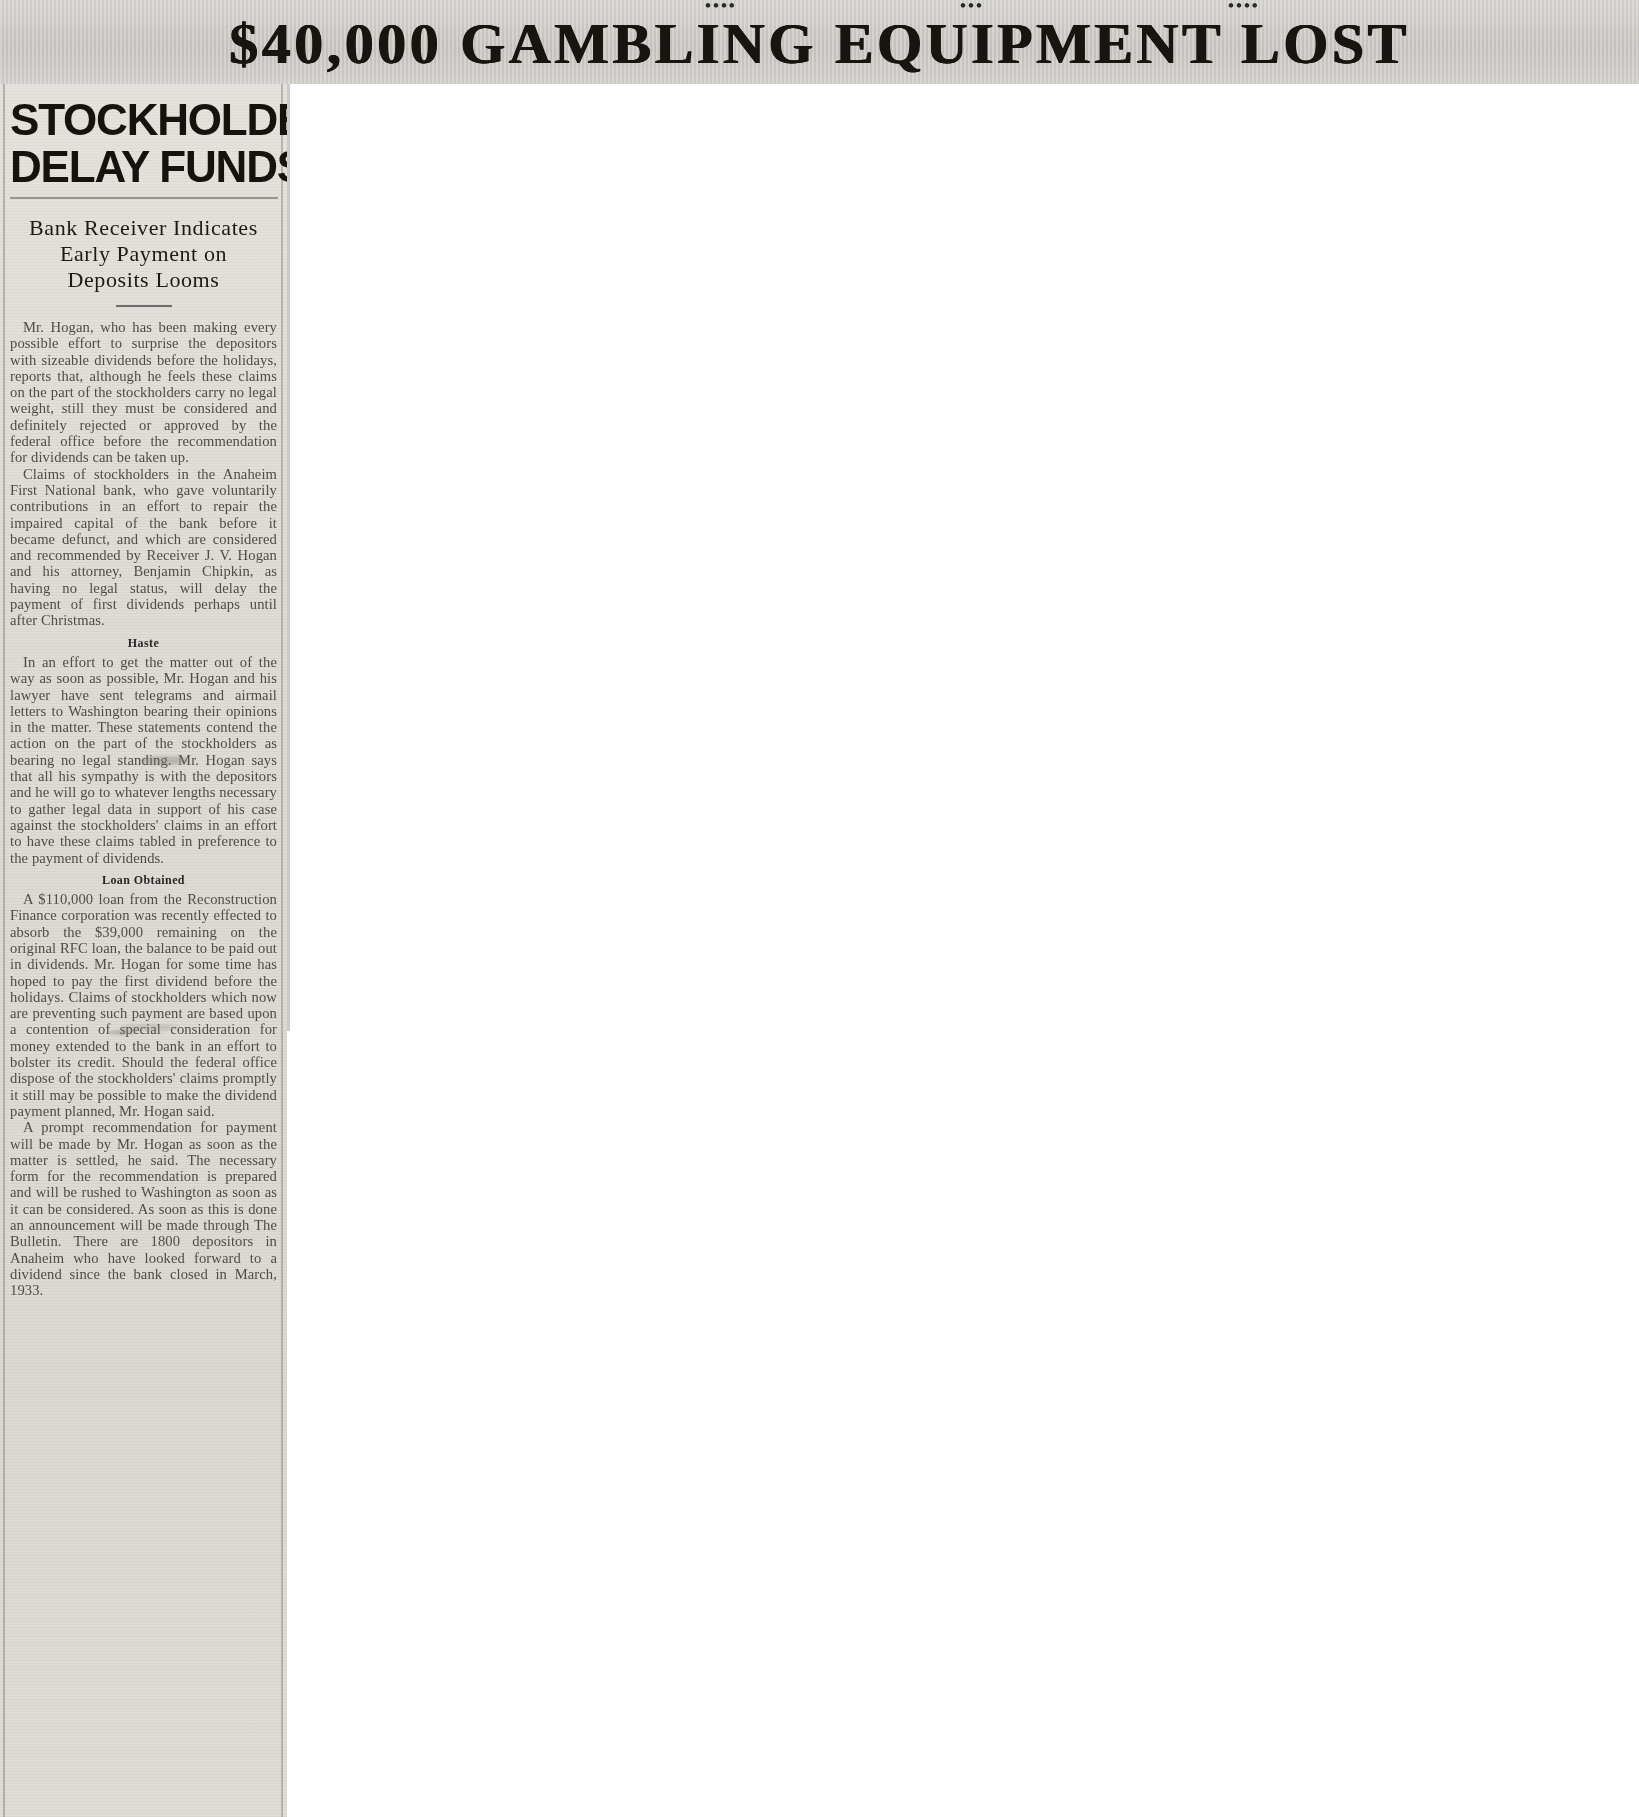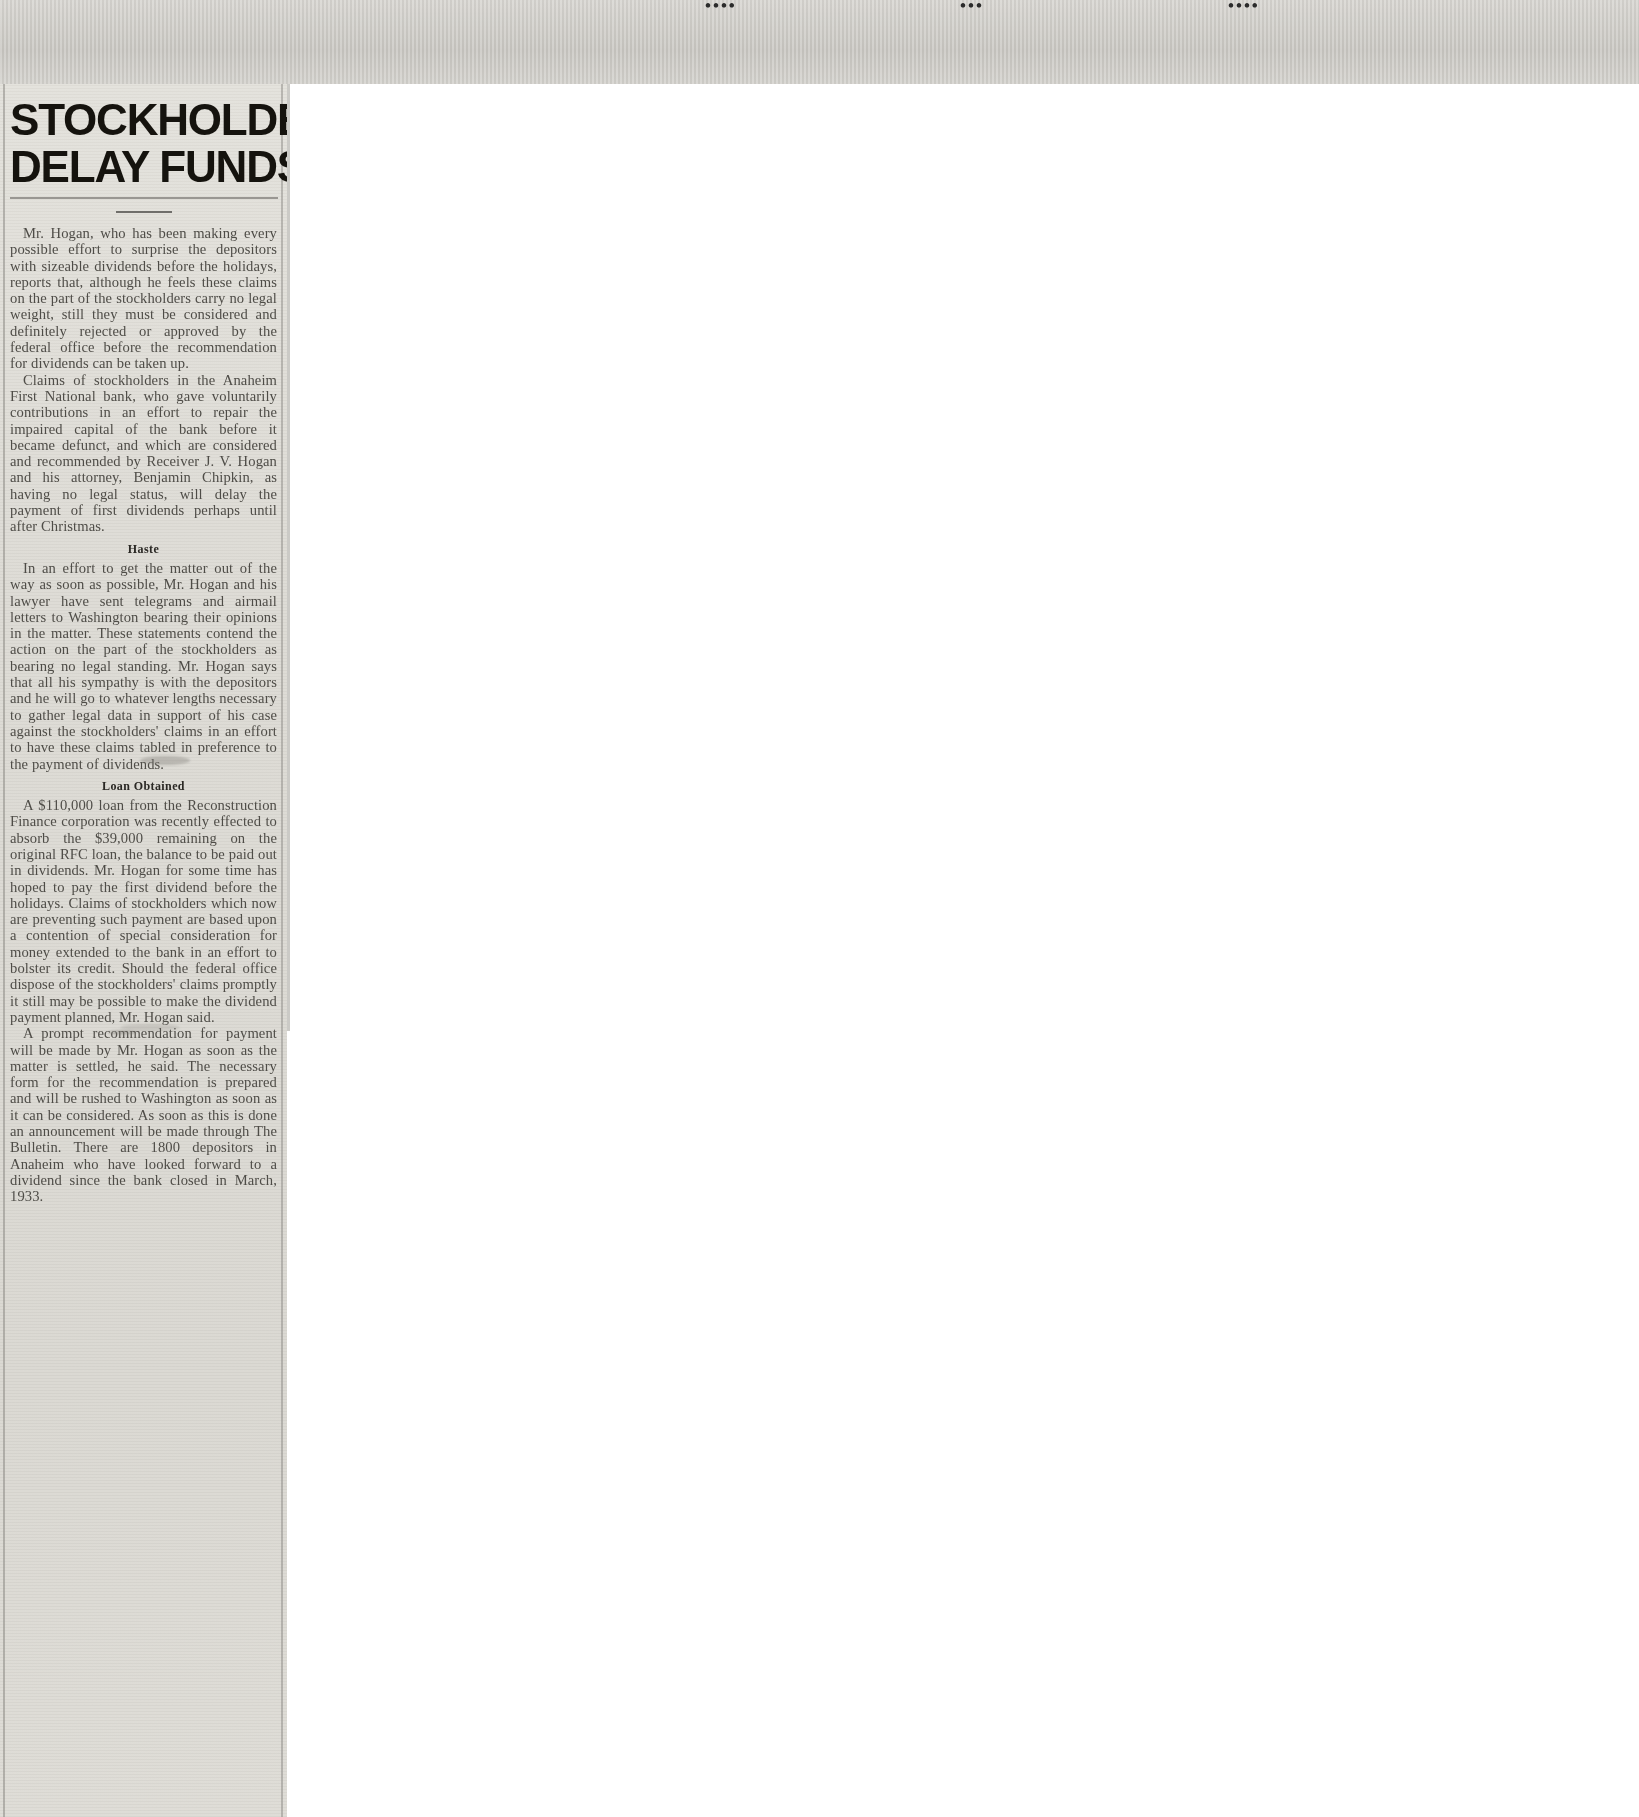--- a/index.html
+++ b/index.html
@@ -196,34 +196,40 @@
 </head>
 <body>
 
 <div class="banner">
   <div class="banner-texture"></div>
   <div class="banner-ticks">
     <span class="tick t1">••••</span>
     <span class="tick t2">•••</span>
     <span class="tick t3">••••</span>
   </div>
+  <div class="banner-title">$40,000 GAMBLING EQUIPMENT LOST</div>
 </div>
 
 <div class="column">
   <div class="column-bg"></div>
   <div class="column-rule-left"></div>
   <div class="column-rule-right"></div>
 
   <div class="col-inner">
     <div class="headline-main">
       <span class="headline-line">STOCKHOLDERS</span>
       <span class="headline-line">DELAY FUNDS</span>
     </div>
     <div class="hl-rule"></div>
 
+    <div class="subhead">
+      <div>Bank Receiver Indicates</div>
+      <div>Early Payment on</div>
+      <div>Deposits Looms</div>
+    </div>
 
     <div class="dinkus"></div>
 
     <div class="body-text">
       <p>Mr. Hogan, who has been making every possible effort to surprise the depositors with sizeable dividends before the holidays, reports that, although he feels these claims on the part of the stockholders carry no legal weight, still they must be considered and definitely rejected or approved by the federal office before the recommendation for dividends can be taken up.</p>
       <p>Claims of stockholders in the Anaheim First National bank, who gave voluntarily contributions in an effort to repair the impaired capital of the bank before it became defunct, and which are considered and recommended by Receiver J. V. Hogan and his attorney, Benjamin Chipkin, as having no legal status, will delay the payment of first dividends perhaps until after Christmas.</p>
 
       <div class="subhead-small">Haste</div>
       <p>In an effort to get the matter out of the way as soon as possible, Mr. Hogan and his lawyer have sent telegrams and airmail letters to Washington bearing their opinions in the matter. These statements contend the action on the part of the stockholders as bearing no legal standing. Mr. Hogan says that all his sympathy is with the depositors and he will go to whatever lengths necessary to gather legal data in support of his case against the stockholders' claims in an effort to have these claims tabled in preference to the payment of dividends.</p>
 

